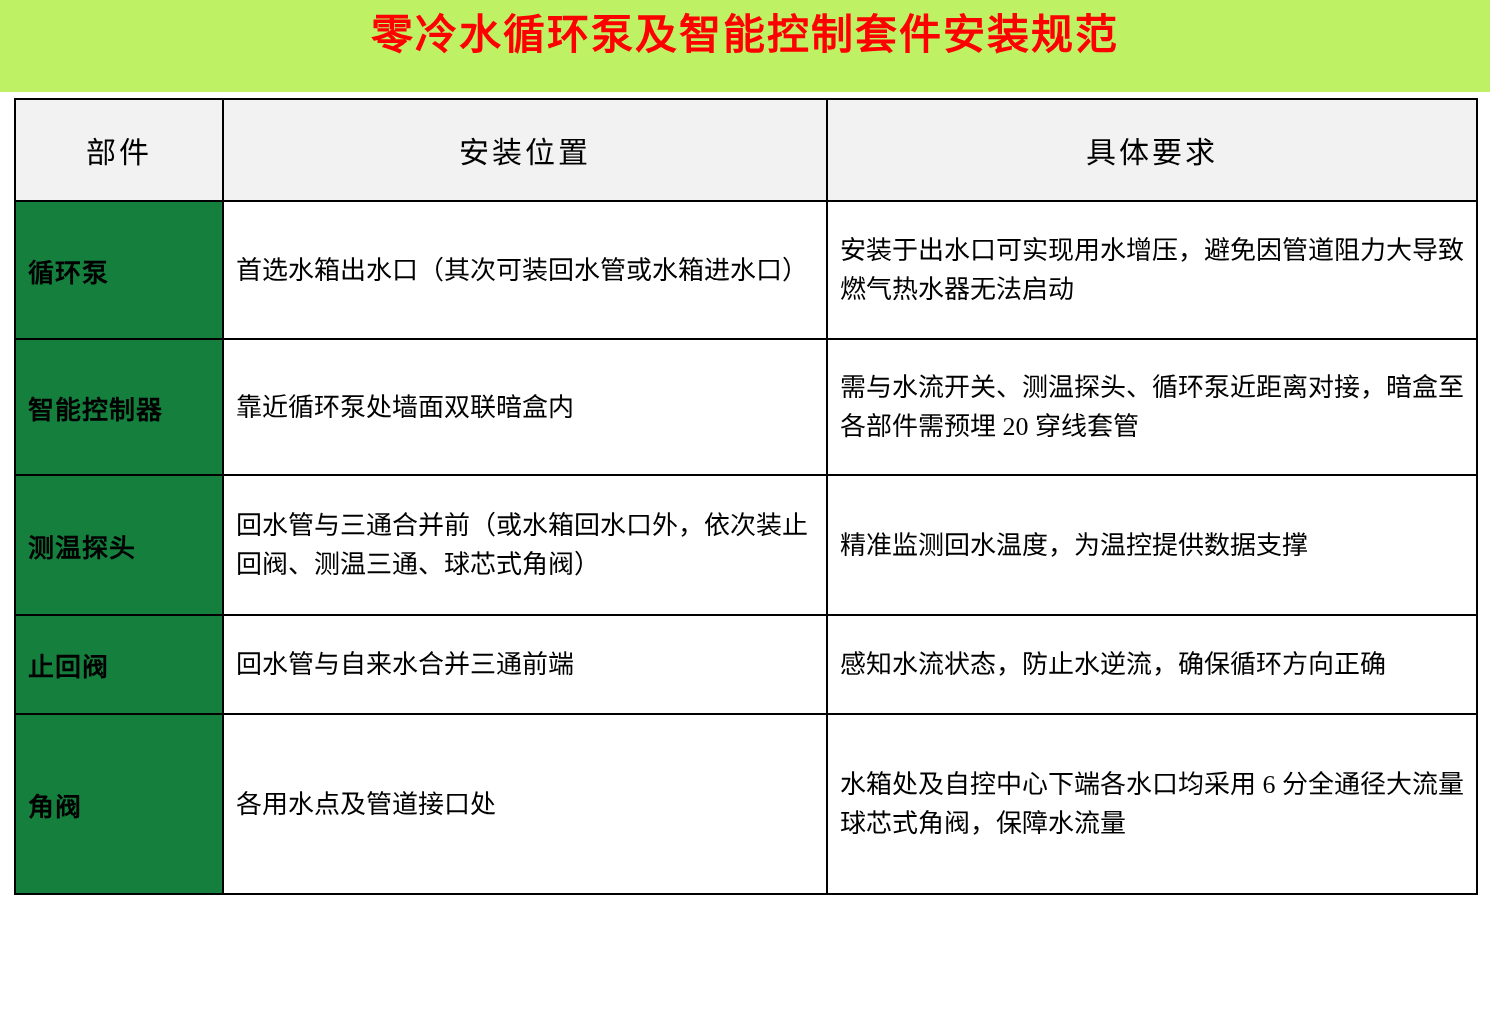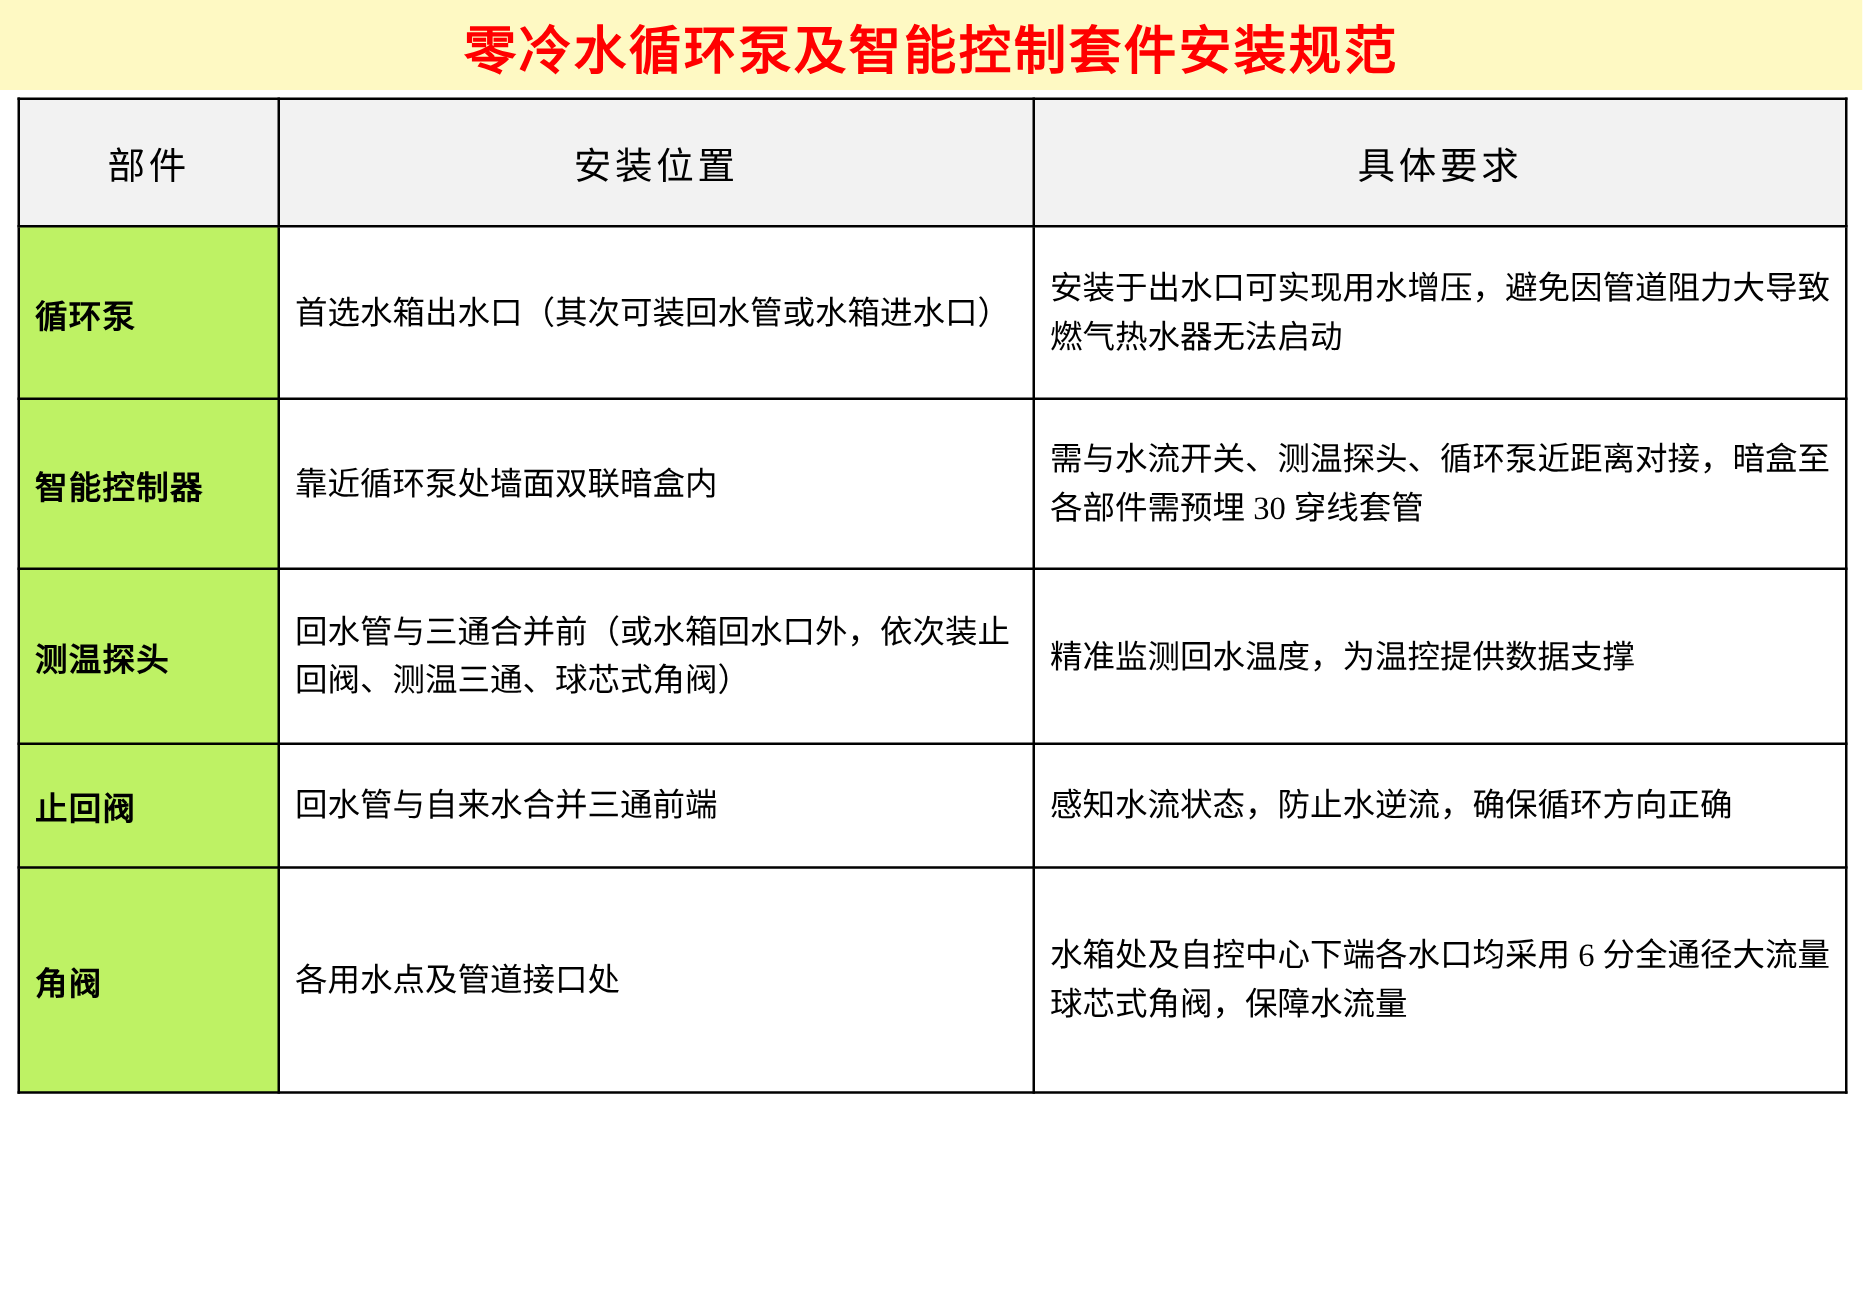--- a/index.html
+++ b/index.html
@@ -14,24 +14,23 @@
     overflow: hidden;
   }
   .page {
     position: relative;
     width: 1490px;
     height: 1032px;
     box-sizing: border-box;
     padding: 0 14px;
   }
   .title-bar {
-    height: 72px;
-    background: #fef9c3;
+    height: 92px;
+    background: #bef264;
     display: flex;
-    align-items: center;
     justify-content: center;
     margin: 0 -14px;
   }
   .title-text {
     color: #ff0000;
     font-size: 42px;
     font-weight: bold;
     letter-spacing: 2px;
     font-family: "Liberation Serif", "DejaVu Serif", serif;
     white-space: nowrap;
@@ -55,21 +54,21 @@
   table.spec thead th {
     background: #f2f2f2;
     text-align: center;
     font-size: 30px;
     font-weight: normal;
     letter-spacing: 3px;
     height: 70px;
     font-family: "Liberation Serif", "DejaVu Serif", serif;
   }
   td.part {
-    background: #bef264;
+    background: #15803d;
     font-size: 26px;
     font-weight: bold;
     letter-spacing: 1px;
     text-align: left;
     padding-left: 16px;
   }
   td.pos, td.req {
     background: #ffffff;
     font-size: 26px;
     line-height: 1.5;
@@ -106,21 +105,21 @@
     </thead>
     <tbody>
       <tr class="r1">
         <td class="part">循环泵</td>
         <td class="pos">首选水箱出水口（其次可装回水管或水箱进水口）</td>
         <td class="req">安装于出水口可实现用水增压，避免因管道阻力大导致燃气热水器无法启动</td>
       </tr>
       <tr class="r2">
         <td class="part">智能控制器</td>
         <td class="pos">靠近循环泵处墙面双联暗盒内</td>
-        <td class="req">需与水流开关、测温探头、循环泵近距离对接，暗盒至各部件需预埋 30 穿线套管</td>
+        <td class="req">需与水流开关、测温探头、循环泵近距离对接，暗盒至各部件需预埋 20 穿线套管</td>
       </tr>
       <tr class="r3">
         <td class="part">测温探头</td>
         <td class="pos">回水管与三通合并前（或水箱回水口外，依次装止回阀、测温三通、球芯式角阀）</td>
         <td class="req">精准监测回水温度，为温控提供数据支撑</td>
       </tr>
       <tr class="r5">
         <td class="part">止回阀</td>
         <td class="pos">回水管与自来水合并三通前端</td>
         <td class="req">感知水流状态，防止水逆流，确保循环方向正确</td>

